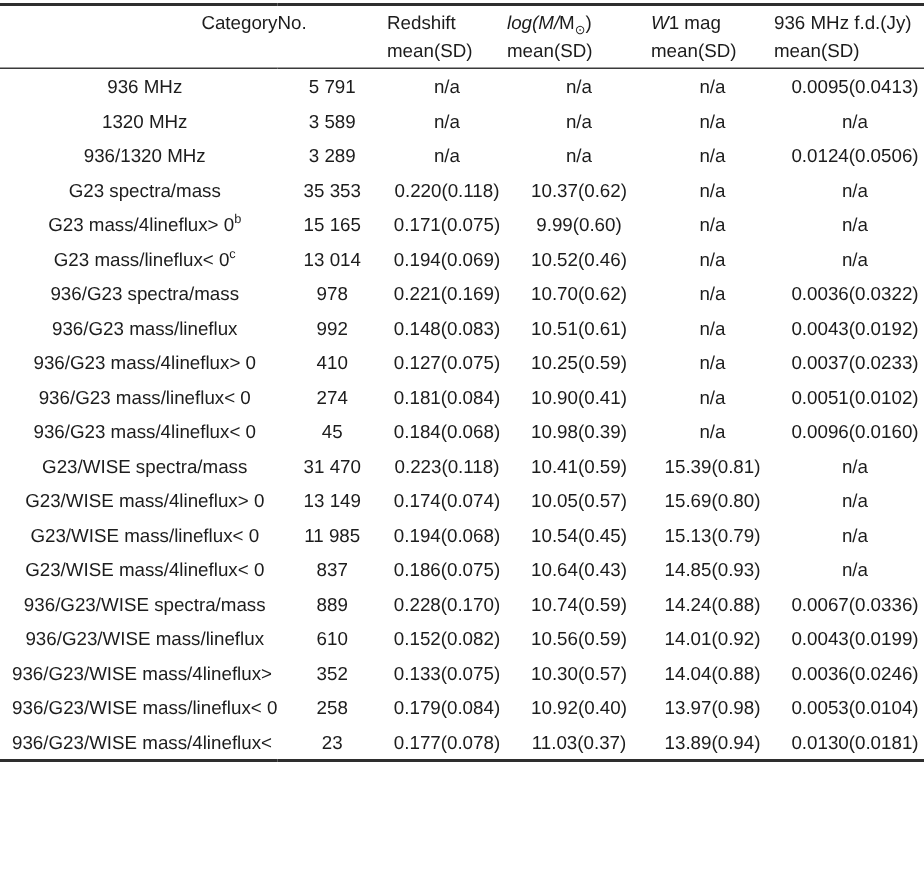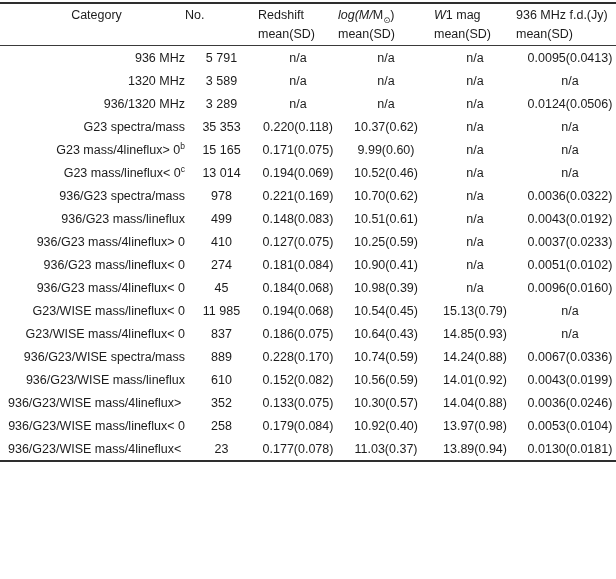--- a/index.html
+++ b/index.html
@@ -19,31 +19,31 @@
   }
   thead th{
     font-weight:normal;
     font-size:12.5px;
     vertical-align:top;
     padding:2px 0 1px 0;
     border-top:2px solid #2e2e2e;
     border-bottom:1.5px solid #3a3a3a;
     text-align:left;
   }
-  thead th.col-category{text-align:center;padding-left:8px;}
+  thead th.col-category{text-align:right;padding-left:8px;}
   .hline{height:19px;line-height:19px;white-space:nowrap;}
   tbody td{
     font-size:12.5px;
     height:23px;
     text-align:center;
     white-space:nowrap;
     overflow:hidden;
     padding:0;
   }
-  tbody td.col-category{text-align:right;padding-left:8px;}
+  tbody td.col-category{text-align:center;padding-left:8px;}
   tbody td.col-fd{padding-left:8px;}
   tbody tr:last-child td{border-bottom:2px solid #2e2e2e;}
   .it{font-style:italic;}
   sup{font-size:0.68em;line-height:0;}
   sub{font-size:0.68em;line-height:0;}
 </style>
 </head>
 <body>
 
 <div class="page">
@@ -136,21 +136,21 @@
         <tr>
           <td class="col-category"><span>936/G23 spectra/mass</span></td>
           <td class="col-no">978</td>
           <td class="col-redshift">0.221(0.169)</td>
           <td class="col-logm">10.70(0.62)</td>
           <td class="col-w1">n/a</td>
           <td class="col-fd">0.0036(0.0322)</td>
         </tr>
         <tr>
           <td class="col-category"><span>936/G23 mass/lineflux</span></td>
-          <td class="col-no">499</td>
+          <td class="col-no">992</td>
           <td class="col-redshift">0.148(0.083)</td>
           <td class="col-logm">10.51(0.61)</td>
           <td class="col-w1">n/a</td>
           <td class="col-fd">0.0043(0.0192)</td>
         </tr>
         <tr>
           <td class="col-category"><span>936/G23 mass/4lineflux&gt; 0</span></td>
           <td class="col-no">410</td>
           <td class="col-redshift">0.127(0.075)</td>
           <td class="col-logm">10.25(0.59)</td>
@@ -165,20 +165,36 @@
           <td class="col-w1">n/a</td>
           <td class="col-fd">0.0051(0.0102)</td>
         </tr>
         <tr>
           <td class="col-category"><span>936/G23 mass/4lineflux&lt; 0</span></td>
           <td class="col-no">45</td>
           <td class="col-redshift">0.184(0.068)</td>
           <td class="col-logm">10.98(0.39)</td>
           <td class="col-w1">n/a</td>
           <td class="col-fd">0.0096(0.0160)</td>
+        </tr>
+        <tr>
+          <td class="col-category"><span>G23/WISE spectra/mass</span></td>
+          <td class="col-no">31 470</td>
+          <td class="col-redshift">0.223(0.118)</td>
+          <td class="col-logm">10.41(0.59)</td>
+          <td class="col-w1">15.39(0.81)</td>
+          <td class="col-fd">n/a</td>
+        </tr>
+        <tr>
+          <td class="col-category"><span>G23/WISE mass/4lineflux&gt; 0</span></td>
+          <td class="col-no">13 149</td>
+          <td class="col-redshift">0.174(0.074)</td>
+          <td class="col-logm">10.05(0.57)</td>
+          <td class="col-w1">15.69(0.80)</td>
+          <td class="col-fd">n/a</td>
         </tr>
         <tr>
           <td class="col-category"><span>G23/WISE mass/lineflux&lt; 0</span></td>
           <td class="col-no">11 985</td>
           <td class="col-redshift">0.194(0.068)</td>
           <td class="col-logm">10.54(0.45)</td>
           <td class="col-w1">15.13(0.79)</td>
           <td class="col-fd">n/a</td>
         </tr>
         <tr>

